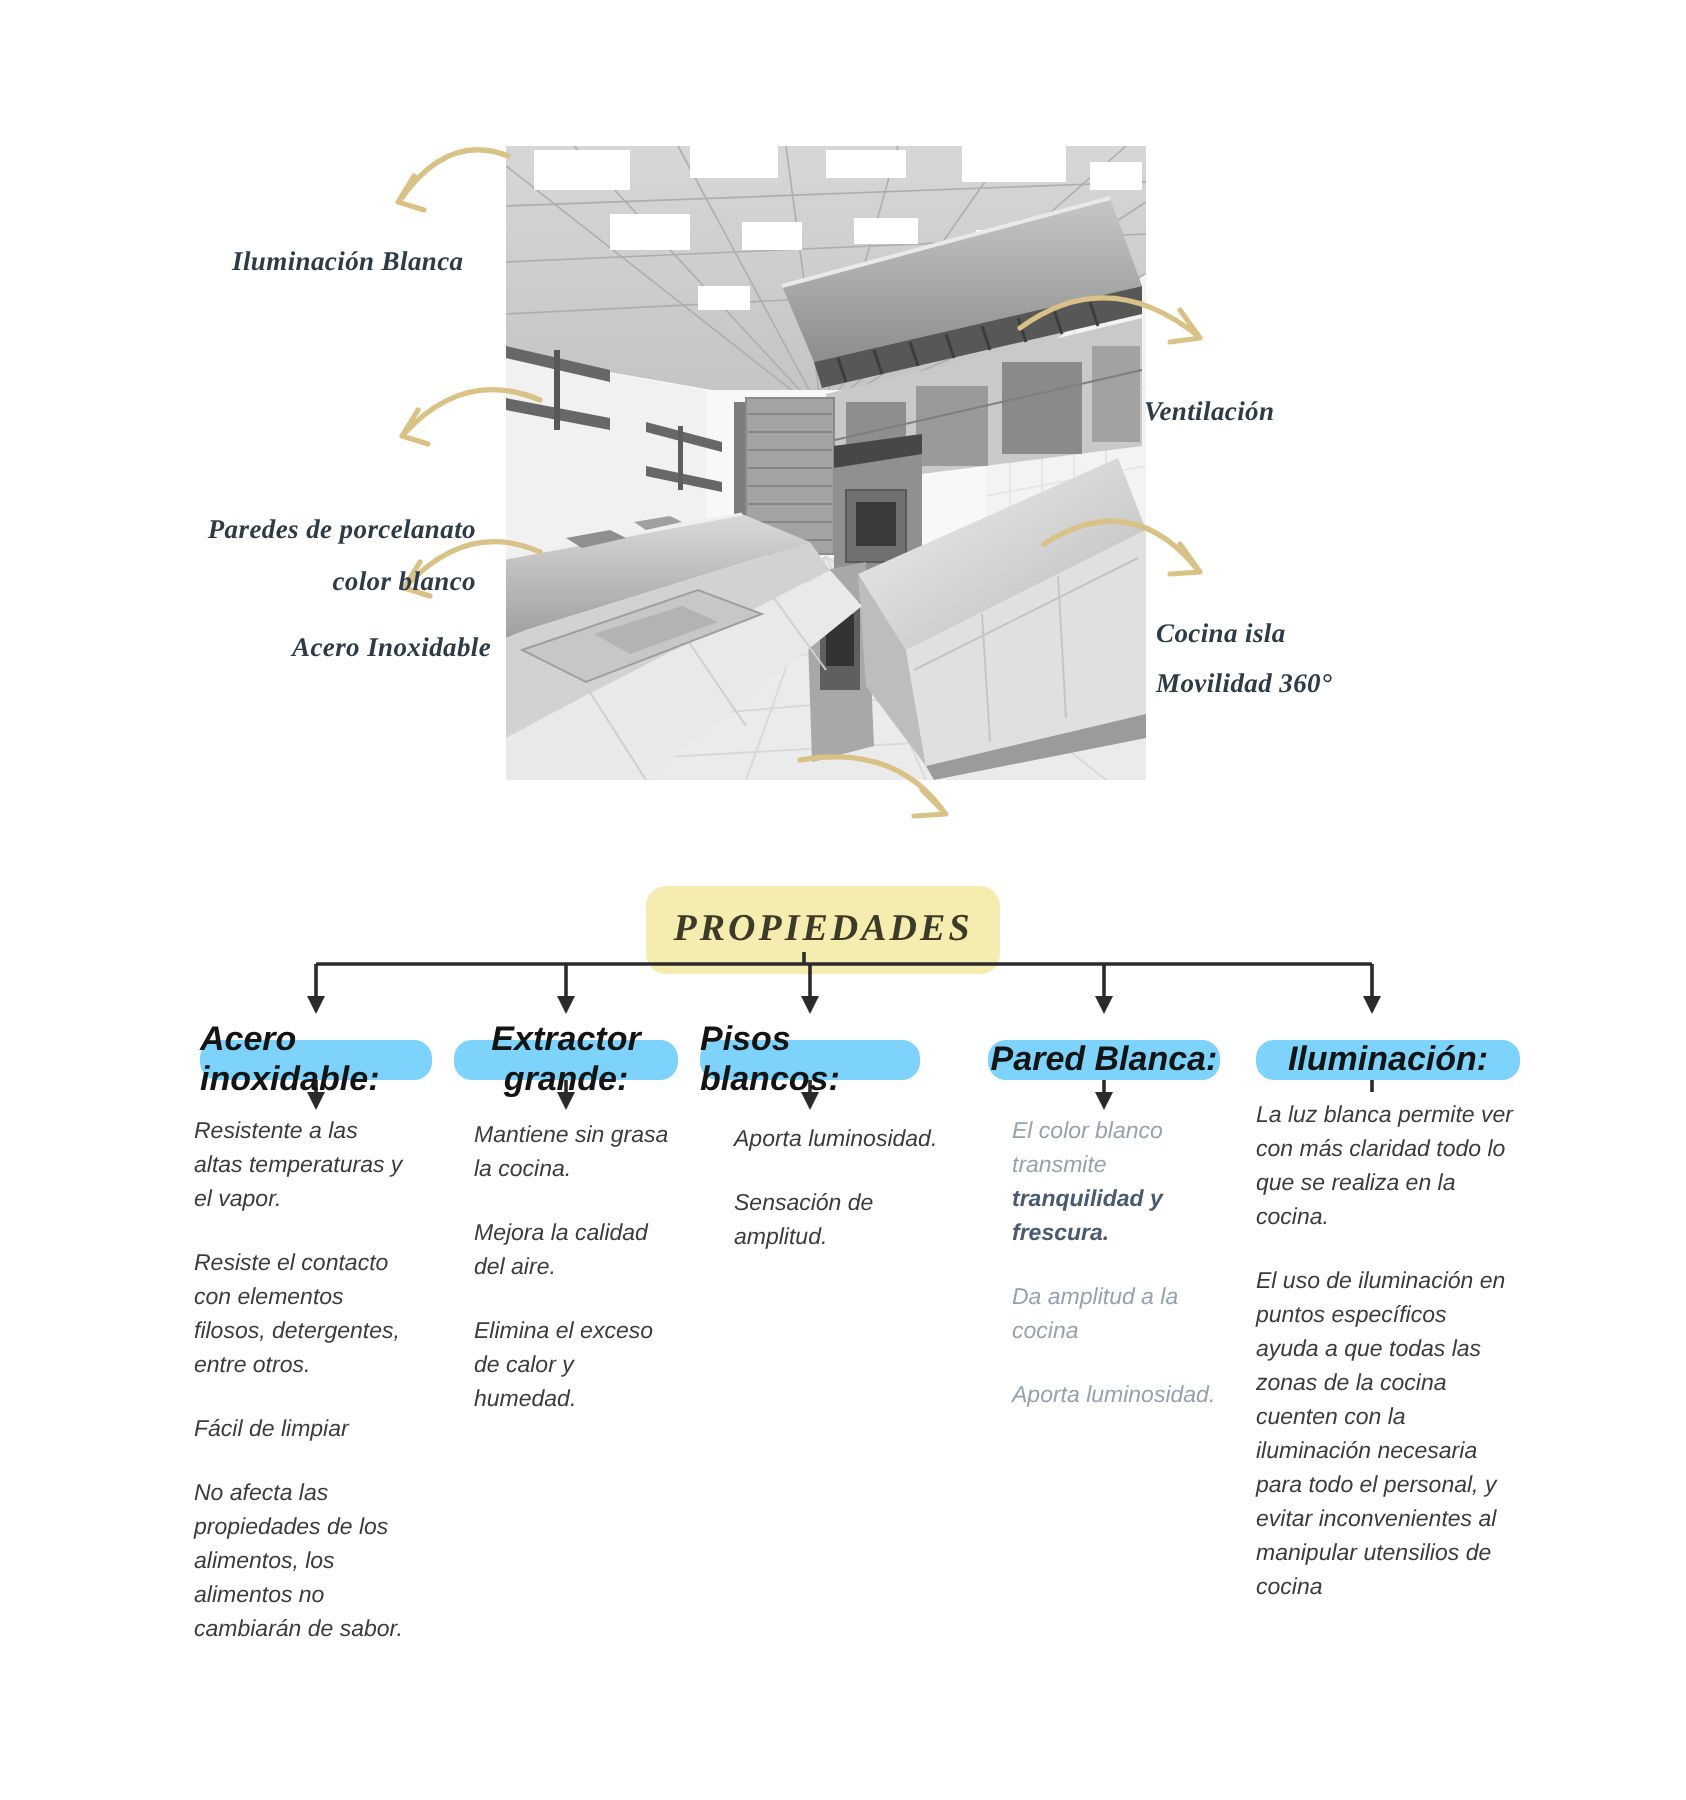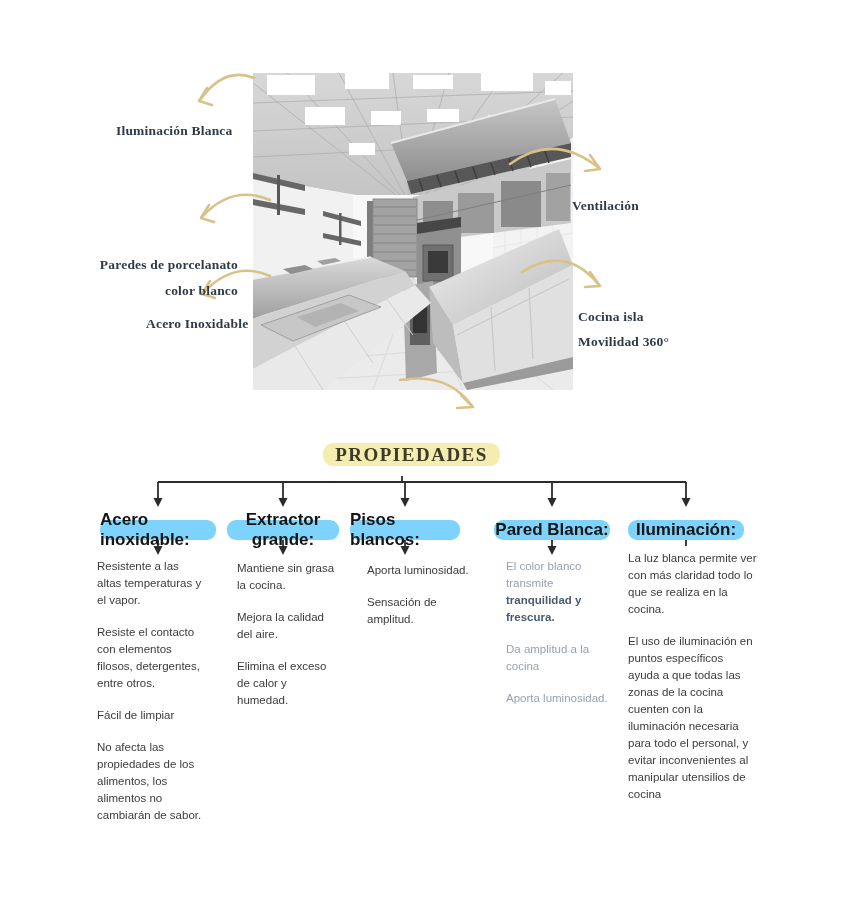--- a/index.html
+++ b/index.html
@@ -1,43 +1,43 @@
 <!DOCTYPE html>
 <html><head>
 <meta charset="utf-8">
 <style>
   html,body{margin:0;padding:0;background:#ffffff;}
   .canvas{position:relative;width:843px;height:900px;background:#ffffff;overflow:hidden;
-          font-family:"Liberation Sans",sans-serif;}
+          font-family:"Liberation Sans",sans-serif;font-style:italic;}
   
   .ann{position:absolute;font-family:"Liberation Serif",serif;font-weight:700;
        color:#2e3b47;font-size:13.5px;line-height:26px;white-space:pre-line;letter-spacing:.2px;}
   .ann-il{left:116px;top:118px;}
   .ann-pa{left:60px;top:230px;width:178px;text-align:right;margin-top:22px;}
   .ann-ac{left:146px;top:311px;}
   .ann-ve{left:572px;top:193px;}
   .ann-co{left:578px;top:304px;line-height:25px;}
   
   .photo{position:absolute;left:253px;top:73px;width:320px;height:317px;}
   
   .tanarrow{position:absolute;}
   
-  .title-box{position:absolute;left:323px;top:443px;width:177px;height:23px;background:#f5edb0;
+  .title-box{position:absolute;left:323px;top:443px;width:177px;height:44px;background:#f5edb0;
              border-radius:10px;display:flex;align-items:center;justify-content:center;
              font-family:"Liberation Serif",serif;font-weight:700;font-size:19px;
              letter-spacing:1.5px;color:#3e3a28;}
   
   .cat-box{position:absolute;top:520px;height:20px;background:#7dd3fc;border-radius:9px;
            display:flex;align-items:center;justify-content:center;font-weight:700;
            font-size:17px;color:#141414;}
   .cat-1{left:100px;width:116px;}
   .cat-2{left:227px;width:112px;text-align:center;}
   .cat-3{left:350px;width:110px;}
   .cat-4{left:494px;width:116px;}
-  .cat-5{left:628px;width:116px;}
+  .cat-5{left:628px;width:132px;}
   
   .tree{position:absolute;left:100px;top:440px;}
   
   .col{position:absolute;font-size:11.5px;line-height:17px;color:#3b3b3b;}
   .col p{margin:0 0 15px 0;white-space:pre-line;}
   .col-1{left:97px;top:558px;width:122px;}
   .col-2{left:237px;top:560px;width:118px;}
   .col-3{left:367px;top:562px;width:118px;}
   .col-4{left:506px;top:558px;width:120px;}
   .col-5{left:628px;top:550px;width:140px;}

